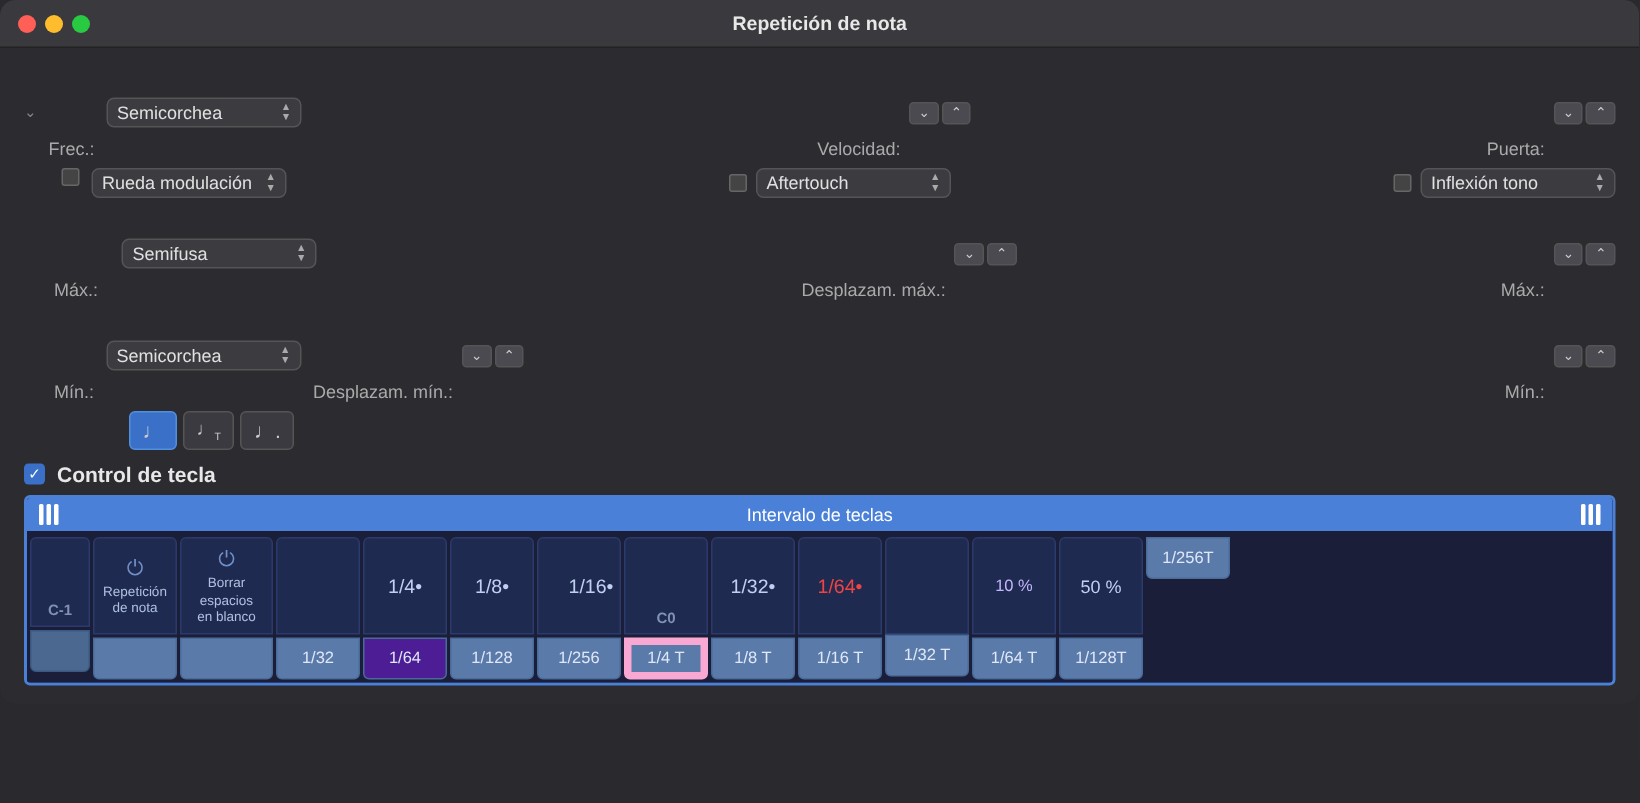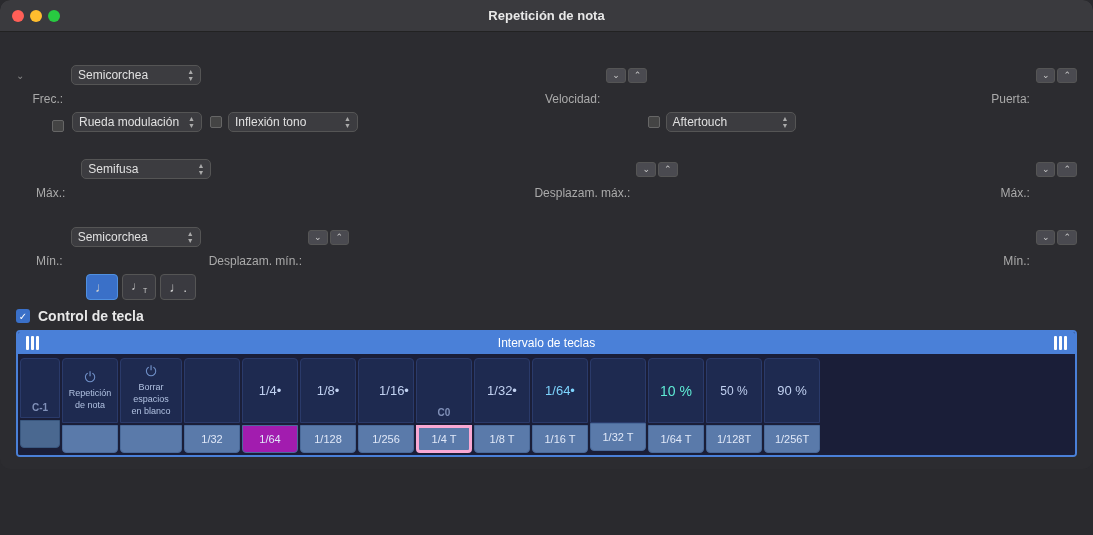--- a/index.html
+++ b/index.html
@@ -177,51 +177,51 @@
 
       <div style="display:flex; align-items:center; gap:6px; margin-left:auto;">
         <span class="label">Puerta:</span>
         <div class="stepper-pair">
           <button class="stepper-btn">⌄</button>
           <button class="stepper-btn">⌃</button>
         </div>
       </div>
     </div>
 
-    <div style="display:flex; align-items:flex-end; gap:8px; margin-bottom:6px; margin-left:36px;">
+    <div style="display:flex; align-items:flex-start; gap:8px; margin-bottom:6px; margin-left:25px;">
       <div class="cb"></div>
       <div class="select-box" style="min-width:130px;">
         <span>Rueda modulación</span>
         <div class="chevrons">
             <span>▲</span>
             <span>▼</span>
           </div>
+      </div>
+
+      <div style="flex:1; display:flex; justify-content:center; align-items:center; gap:6px;">
+        <div class="cb"></div>
+        <div class="select-box" style="min-width:130px;">
+          <span>Aftertouch</span>
+          <div class="chevrons">
+              <span>▲</span>
+              <span>▼</span>
+            </div>
+        </div>
       </div>
 
       <div style="display:flex; align-items:center; gap:6px;">
         <div class="cb"></div>
         <div class="select-box" style="min-width:130px;">
           <span>Inflexión tono</span>
           <div class="chevrons">
               <span>▲</span>
               <span>▼</span>
             </div>
         </div>
       </div>
-
-      <div style="flex:1; display:flex; justify-content:center; align-items:center; gap:6px;">
-        <div class="cb"></div>
-        <div class="select-box" style="min-width:130px;">
-          <span>Aftertouch</span>
-          <div class="chevrons">
-              <span>▲</span>
-              <span>▼</span>
-            </div>
-        </div>
-      </div>
     </div>
 
     <div style="display:flex; align-items:center; gap:16px; margin-bottom:6px; margin-left:20px;">
       <span class="label">Máx.:</span>
       <div class="select-box" style="min-width:130px;">
         <span>Semifusa</span>
         <div class="chevrons">
             <span>▲</span>
             <span>▼</span>
           </div>
@@ -327,21 +327,21 @@
           <div style="background:#1e2a50; border-radius:4px 4px 0 0; border:1px solid #2a3a6a; min-height:65px; min-width:56px; cursor:pointer;"></div>
           <div style="background:#5a7aaa; border-radius:0 0 4px 4px; min-height:28px; min-width:56px; border:1px solid #4a6a9a; display:flex; align-items:center; justify-content:center;">
             <span style="font-size:11px; color:#e0e8f8;">1/32</span>
           </div>
         </div>
 
         <div style="display:flex; flex-direction:column; gap:2px;">
           <div style="background:#1e2a50; border-radius:4px 4px 0 0; border:1px solid #2a3a6a; min-height:65px; min-width:56px; display:flex; align-items:center; justify-content:center; cursor:pointer;">
             <span style="font-size:13px; color:#c0d0f0;">1/4•</span>
           </div>
-          <div style="background:#a21caf; border-radius:0 0 4px 4px; min-height:28px; min-width:56px; border:1px solid #4a6a9a; display:flex; align-items:center; justify-content:center;">
+          <div style="background:#4c1d95; border-radius:0 0 4px 4px; min-height:28px; min-width:56px; border:1px solid #4a6a9a; display:flex; align-items:center; justify-content:center;">
             <span style="font-size:11px; color:#e0e8f8;">1/64</span>
           </div>
         </div>
 
         <div style="display:flex; flex-direction:column; gap:2px;">
           <div style="background:#1e2a50; border-radius:4px 4px 0 0; border:1px solid #2a3a6a; min-height:65px; min-width:56px; display:flex; align-items:center; justify-content:center; cursor:pointer;">
             <span style="font-size:13px; color:#c0d0f0;">1/8•</span>
           </div>
           <div style="background:#5a7aaa; border-radius:0 0 4px 4px; min-height:28px; min-width:56px; border:1px solid #4a6a9a; display:flex; align-items:center; justify-content:center;">
             <span style="font-size:11px; color:#e0e8f8;">1/128</span>
@@ -354,72 +354,69 @@
           </div>
           <div style="background:#5a7aaa; border-radius:0 0 4px 4px; min-height:28px; min-width:56px; border:1px solid #4a6a9a; display:flex; align-items:center; justify-content:center;">
             <span style="font-size:11px; color:#e0e8f8;">1/256</span>
           </div>
         </div>
 
         <div style="display:flex; flex-direction:column; gap:2px; min-width:56px;">
           <div style="background:#1e2a50; border-radius:4px 4px 0 0; border:1px solid #2a3a6a; min-height:65px; min-width:56px; display:flex; align-items:flex-end; justify-content:center; padding:4px;">
             <span style="font-size:10px; color:#8090b8; font-weight:600;">C0</span>
           </div>
-          <div style="background:#5a7aaa; border-radius:0 0 4px 4px; min-height:28px; min-width:56px; border:3px solid #f9a8d4; display:flex; align-items:center; justify-content:center;">
+          <div style="background:#5a7aaa; border-radius:0 0 4px 4px; min-height:28px; min-width:56px; border:5px solid #f9a8d4; display:flex; align-items:center; justify-content:center;">
             <span style="font-size:11px; color:#e0e8f8;">1/4 T</span>
           </div>
         </div>
 
         <div style="display:flex; flex-direction:column; gap:2px;">
           <div style="background:#1e2a50; border-radius:4px 4px 0 0; border:1px solid #2a3a6a; min-height:65px; min-width:56px; display:flex; align-items:center; justify-content:center; cursor:pointer;">
             <span style="font-size:13px; color:#c0d0f0;">1/32•</span>
           </div>
           <div style="background:#5a7aaa; border-radius:0 0 4px 4px; min-height:28px; min-width:56px; border:1px solid #4a6a9a; display:flex; align-items:center; justify-content:center;">
             <span style="font-size:11px; color:#e0e8f8;">1/8 T</span>
           </div>
         </div>
 
         <div style="display:flex; flex-direction:column; gap:2px;">
           <div style="background:#1e2a50; border-radius:4px 4px 0 0; border:1px solid #2a3a6a; min-height:65px; min-width:56px; display:flex; align-items:center; justify-content:center; cursor:pointer;">
-            <span style="font-size:13px; color:#7dd3fc;">1/64•</span>
+            <span style="font-size:13px; color:#ef4444;">1/64•</span>
           </div>
           <div style="background:#5a7aaa; border-radius:0 0 4px 4px; min-height:28px; min-width:56px; border:1px solid #4a6a9a; display:flex; align-items:center; justify-content:center;">
             <span style="font-size:11px; color:#e0e8f8;">1/16 T</span>
           </div>
         </div>
 
         <div style="display:flex; flex-direction:column; gap:0;">
           <div style="background:#1e2a50; border-radius:4px 4px 0 0; border:1px solid #2a3a6a; min-height:65px; min-width:56px; cursor:pointer;"></div>
           <div style="background:#5a7aaa; border-radius:0 0 4px 4px; min-height:28px; min-width:56px; border:1px solid #4a6a9a; display:flex; align-items:center; justify-content:center;">
             <span style="font-size:11px; color:#e0e8f8;">1/32 T</span>
           </div>
         </div>
 
         <div style="display:flex; flex-direction:column; gap:2px;">
           <div style="background:#1e2a50; border-radius:4px 4px 0 0; border:1px solid #2a3a6a; min-height:65px; min-width:56px; display:flex; align-items:center; justify-content:center; cursor:pointer;">
-            <span style="font-size:14px; color:#5eead4;">10 %</span>
+            <span style="font-size:11px; color:#c4b5fd;">10 %</span>
           </div>
           <div style="background:#5a7aaa; border-radius:0 0 4px 4px; min-height:28px; min-width:56px; border:1px solid #4a6a9a; display:flex; align-items:center; justify-content:center;">
             <span style="font-size:11px; color:#e0e8f8;">1/64 T</span>
           </div>
         </div>
 
         <div style="display:flex; flex-direction:column; gap:2px;">
           <div style="background:#1e2a50; border-radius:4px 4px 0 0; border:1px solid #2a3a6a; min-height:65px; min-width:56px; display:flex; align-items:center; justify-content:center; cursor:pointer;">
             <span style="font-size:12px; color:#c0d0f0;">50 %</span>
           </div>
           <div style="background:#5a7aaa; border-radius:0 0 4px 4px; min-height:28px; min-width:56px; border:1px solid #4a6a9a; display:flex; align-items:center; justify-content:center;">
             <span style="font-size:11px; color:#e0e8f8;">1/128T</span>
           </div>
         </div>
 
         <div style="display:flex; flex-direction:column; gap:2px;">
-          <div style="background:#1e2a50; border-radius:4px 4px 0 0; border:1px solid #2a3a6a; min-height:65px; min-width:56px; display:flex; align-items:center; justify-content:center; cursor:pointer;">
-            <span style="font-size:13px; color:#c0d0f0;">90 %</span>
-          </div>
           <div style="background:#5a7aaa; border-radius:0 0 4px 4px; min-height:28px; min-width:56px; border:1px solid #4a6a9a; display:flex; align-items:center; justify-content:center;">
             <span style="font-size:11px; color:#e0e8f8;">1/256T</span>
           </div>
         </div>
 
       </div>
     </div>
 
   </div>
 </div>

